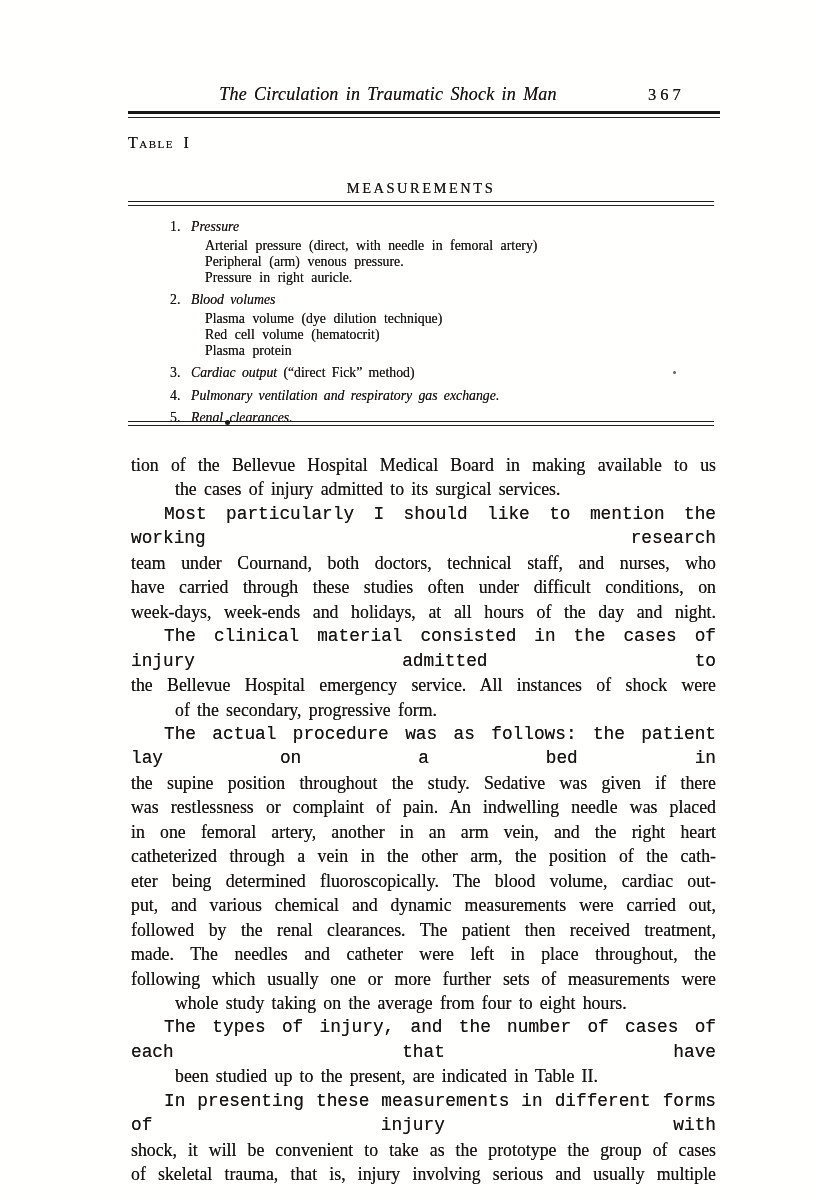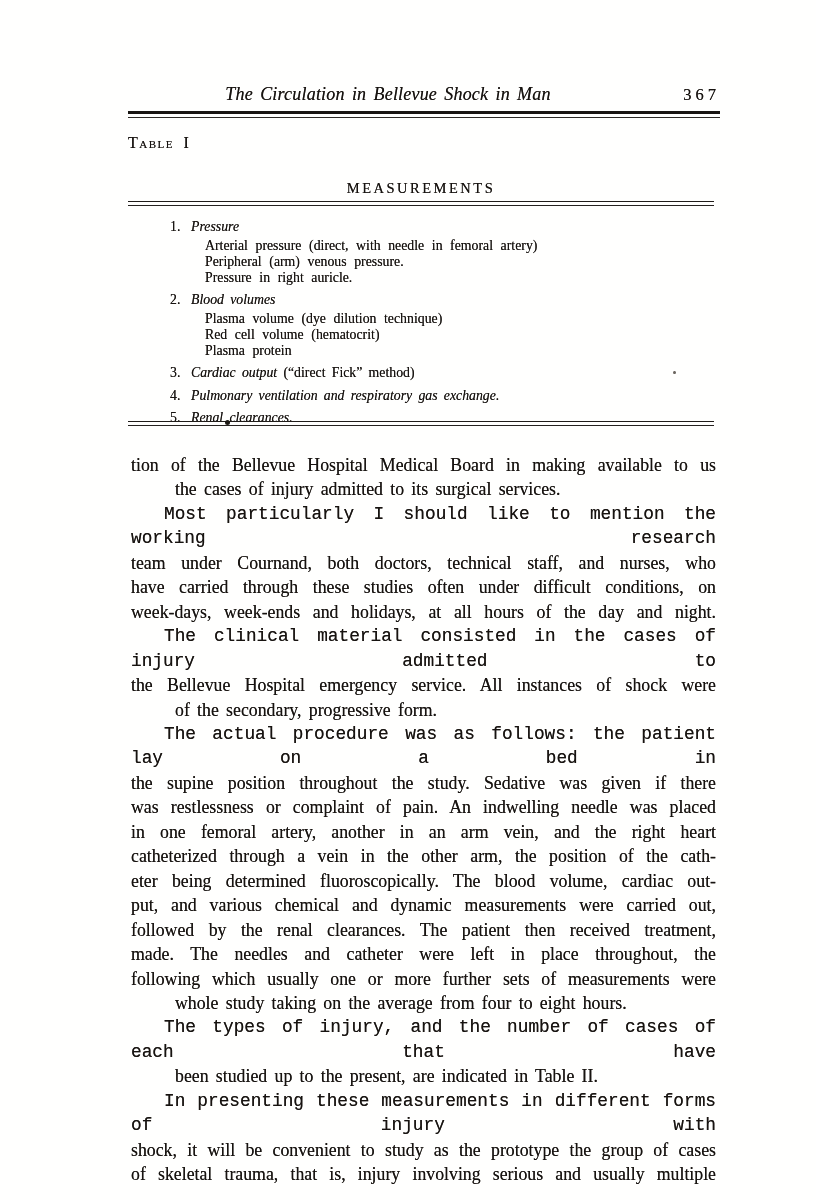--- a/index.html
+++ b/index.html
@@ -28,21 +28,20 @@
     flex: 1;
     text-align: center;
     font-style: italic;
     font-size: 18px;
     word-spacing: 2.5px;
     letter-spacing: 0.2px;
     white-space: nowrap;
   }
   .page-number {
     width: 72px;
-    text-align: right;
     font-size: 16.5px;
     letter-spacing: 4px;
   }
 
   
   .rule-head {
     position: absolute;
     top: 111px; left: 128px; width: 592px;
     height: 3px;
     border-top: 3.5px solid #191613;
@@ -117,21 +116,21 @@
   }
   .speck-rule { top: 420px; left: 225px; width: 5px; height: 5px; }
   .speck-faint { top: 371px; left: 673px; width: 2.5px; height: 3px; background:#6b655f; }
 </style>
 </head>
 <body>
 
 <div class="page">
 
   <div class="running-head">
-    <span class="running-title">The Circulation in Bellevue Shock in Man</span>
+    <span class="running-title">The Circulation in Traumatic Shock in Man</span>
     <span class="page-number">367</span>
   </div>
 
   <div class="rule-head"></div>
 
   <div class="table-caption">Table I</div>
   <div class="table-title">MEASUREMENTS</div>
 
   <div class="rule-double rule-table-top"></div>
 
@@ -195,18 +194,18 @@
         <div class="b-line">made. The needles and catheter were left in place throughout, the</div>
         <div class="b-line">following which usually one or more further sets of measurements were</div>
         <div class="b-line short">whole study taking on the average from four to eight hours.</div>
       </div>
       <div class="para">
         <div class="b-line indent">The types of injury, and the number of cases of each that have</div>
         <div class="b-line short">been studied up to the present, are indicated in Table II.</div>
       </div>
       <div class="para">
         <div class="b-line indent">In presenting these measurements in different forms of injury with</div>
-        <div class="b-line">shock, it will be convenient to study as the prototype the group of cases</div>
+        <div class="b-line">shock, it will be convenient to take as the prototype the group of cases</div>
         <div class="b-line">of skeletal trauma, that is, injury involving serious and usually multiple</div>
       </div>
     </div>
 
 </div>
 
 </body></html>

